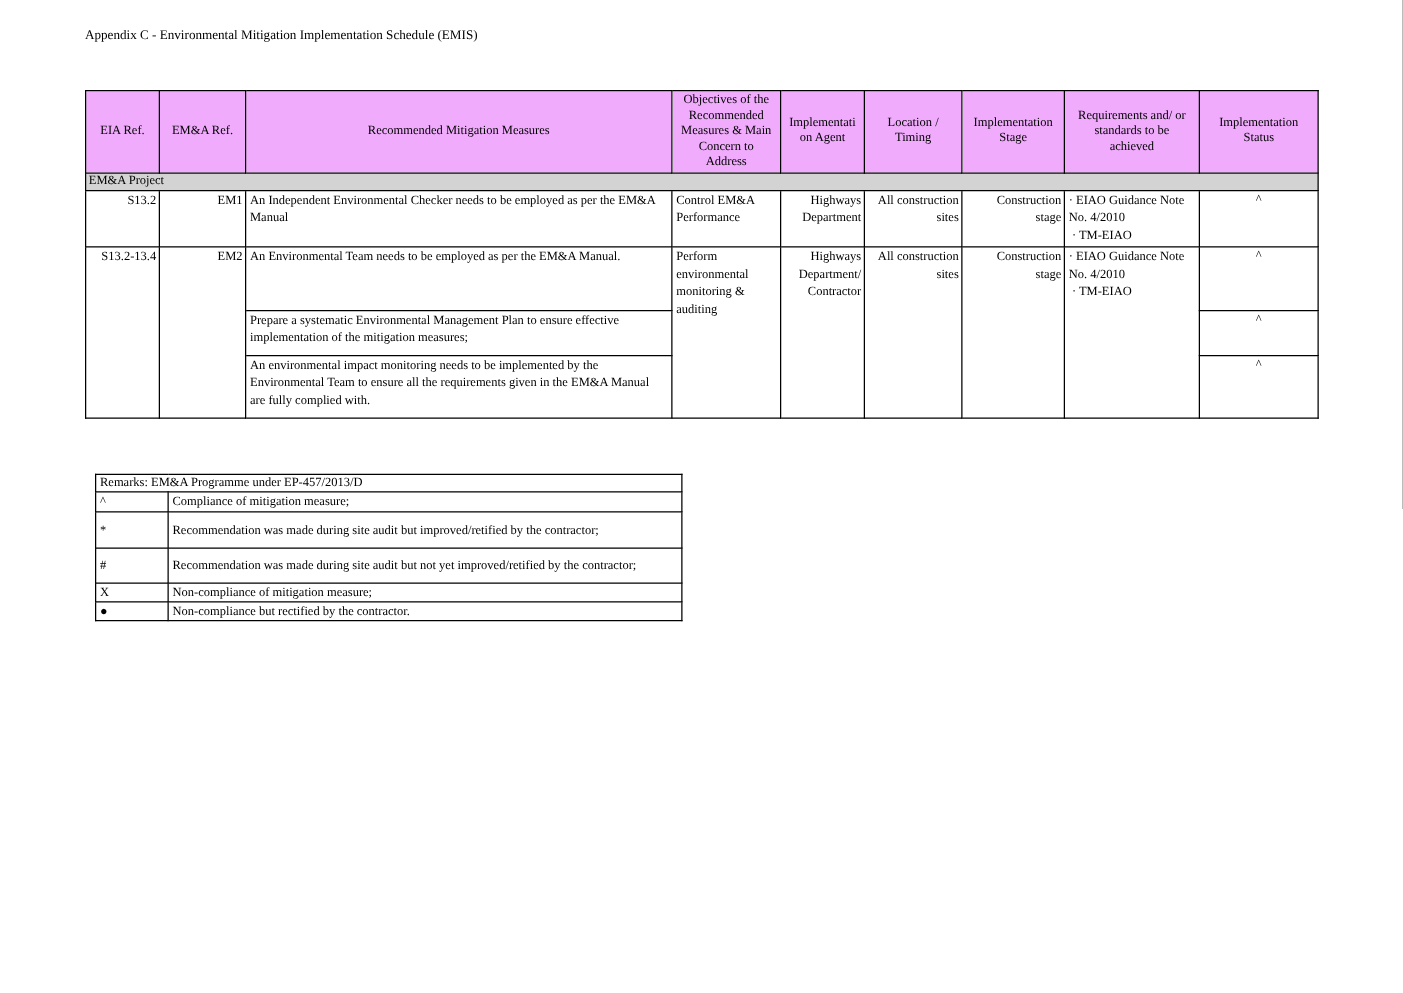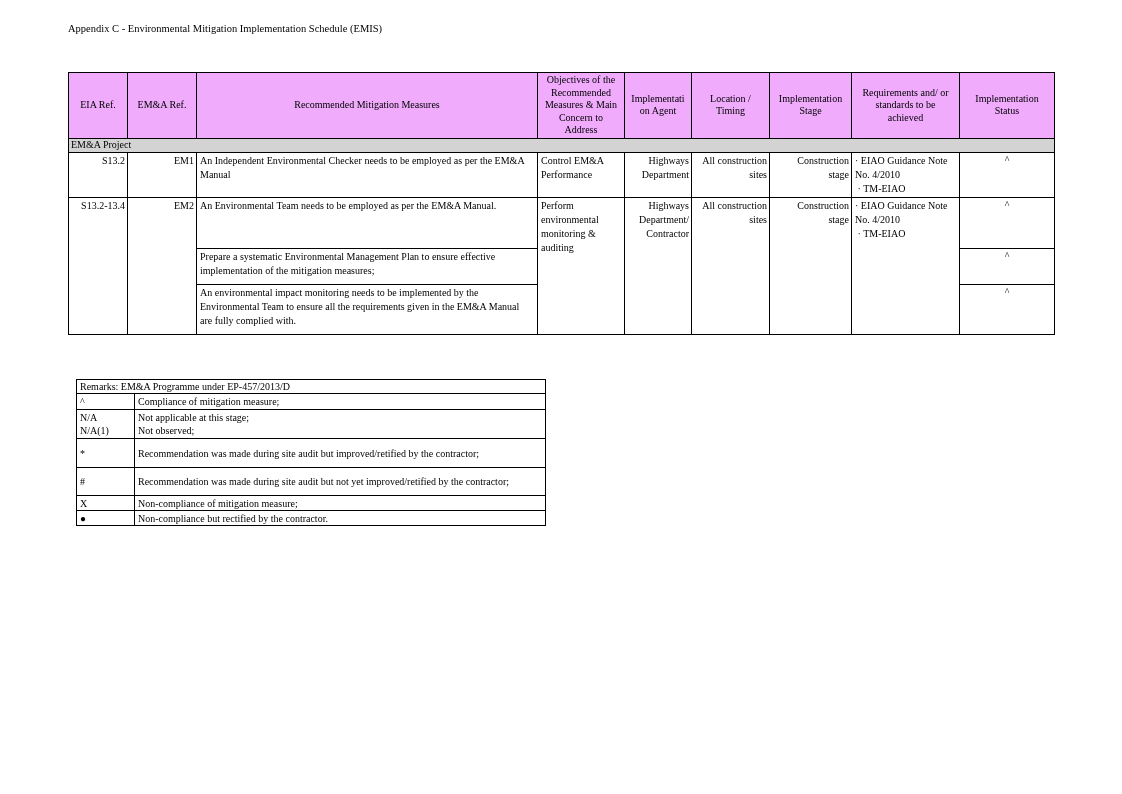--- a/index.html
+++ b/index.html
@@ -191,26 +191,20 @@
     </colgroup>
     <tbody>
       <tr style="height:14px">
         <td colspan="2" class="remarks-title-cell">Remarks: EM&amp;A Programme under EP-457/2013/D</td>
       </tr>
       <tr style="height:16px">
         <td>^</td>
         <td>Compliance of mitigation measure;</td>
       </tr>
       <tr style="height:29px">
-        <td>N/A
-N/A(1)</td>
-        <td>Not applicable at this stage;
-Not observed;</td>
-      </tr>
-      <tr style="height:29px">
         <td>*</td>
         <td>Recommendation was made during site audit but improved/retified by the contractor;</td>
       </tr>
       <tr style="height:28px">
         <td>#</td>
         <td>Recommendation was made during site audit but not yet improved/retified by the contractor;</td>
       </tr>
       <tr style="height:15px">
         <td>X</td>
         <td>Non-compliance of mitigation measure;</td>

